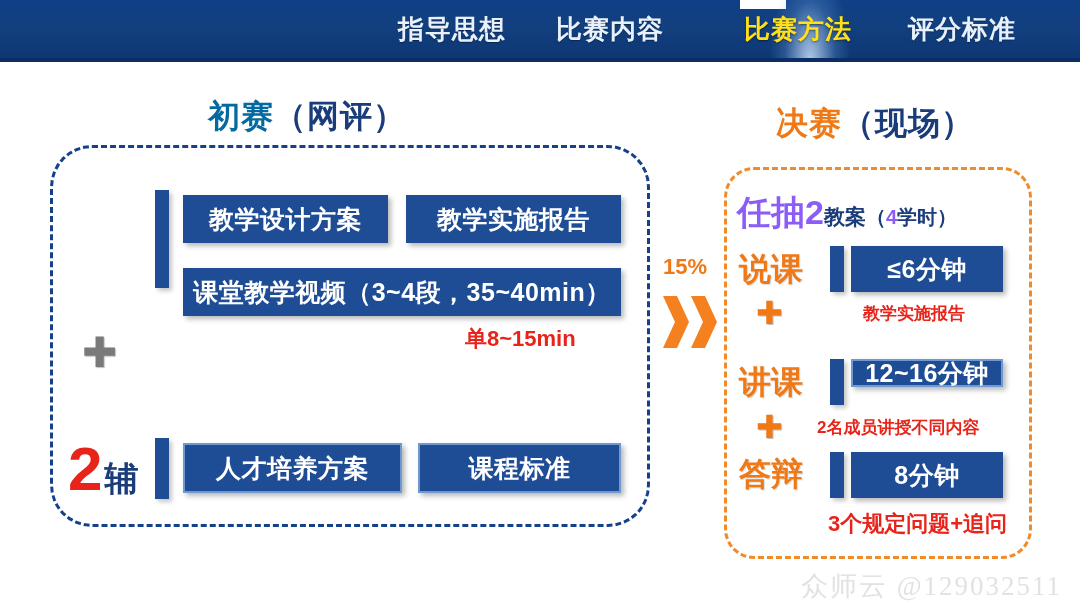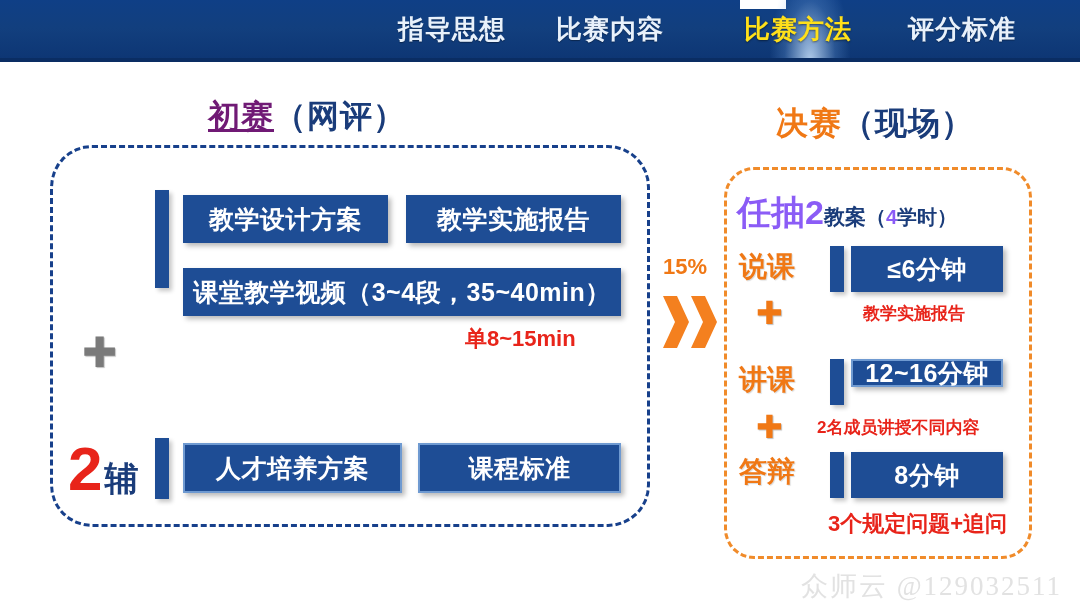--- a/index.html
+++ b/index.html
@@ -121,21 +121,21 @@
   }
 
   
   .section-title {
     position: absolute;
     font-size: 32px;
     font-weight: bold;
     white-space: nowrap;
     letter-spacing: 1px;
   }
-  .t-red   { color: #701a75; text-decoration: underline; }
+  .t-red   { color: #0369a1; }
   .t-orange{ color: #f07815; }
   .t-navy  { color: #1a3c7a; }
 
   
   .panel-left {
     position: absolute;
     left: 50px;
     top: 83px;
     width: 600px;
     height: 382px;
@@ -227,21 +227,21 @@
     display: flex;
     gap: 2px;
   }
   .chev svg { display: block; }
 
   
   .row-label {
     position: absolute;
     color: #f07815;
     font-weight: bold;
-    font-size: 28px;
+    font-size: 32px;
     white-space: nowrap;
     text-shadow: 1px 1px 1px rgba(0,0,0,.15);
   }
 
   .headline-right {
     position: absolute;
     white-space: nowrap;
     font-weight: bold;
   }
   .headline-right .o { color: #8b5cf6; }

